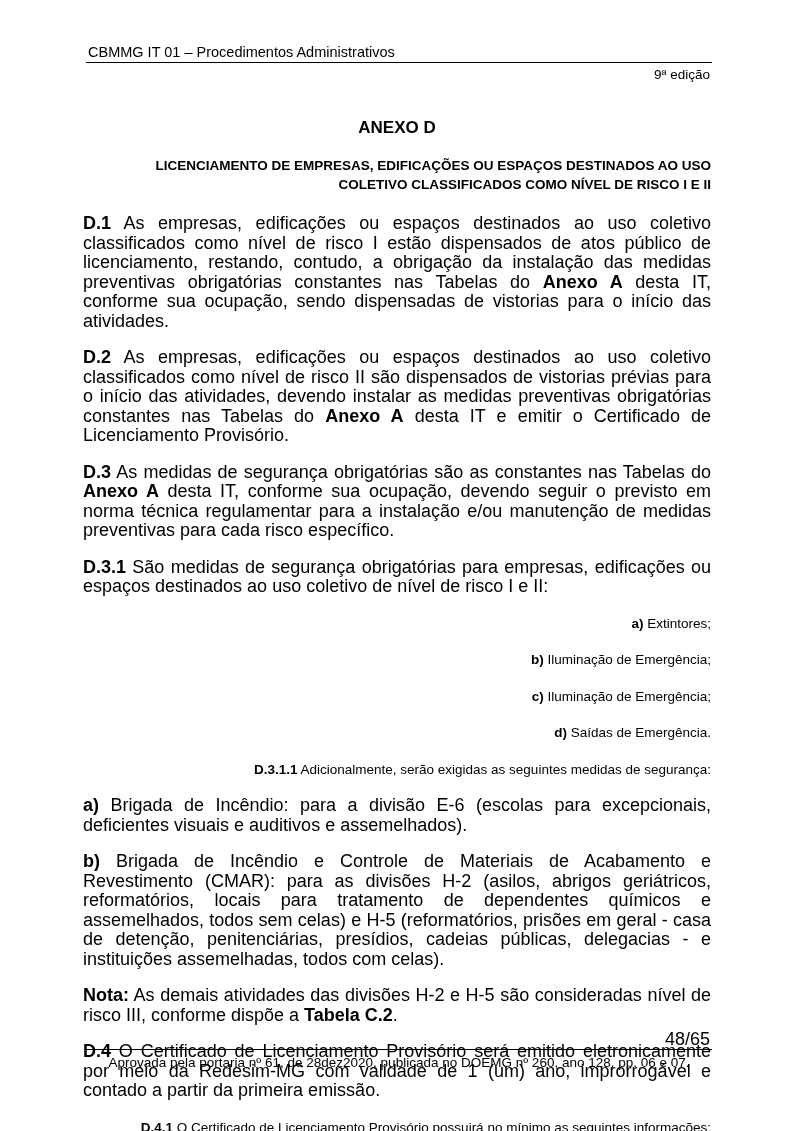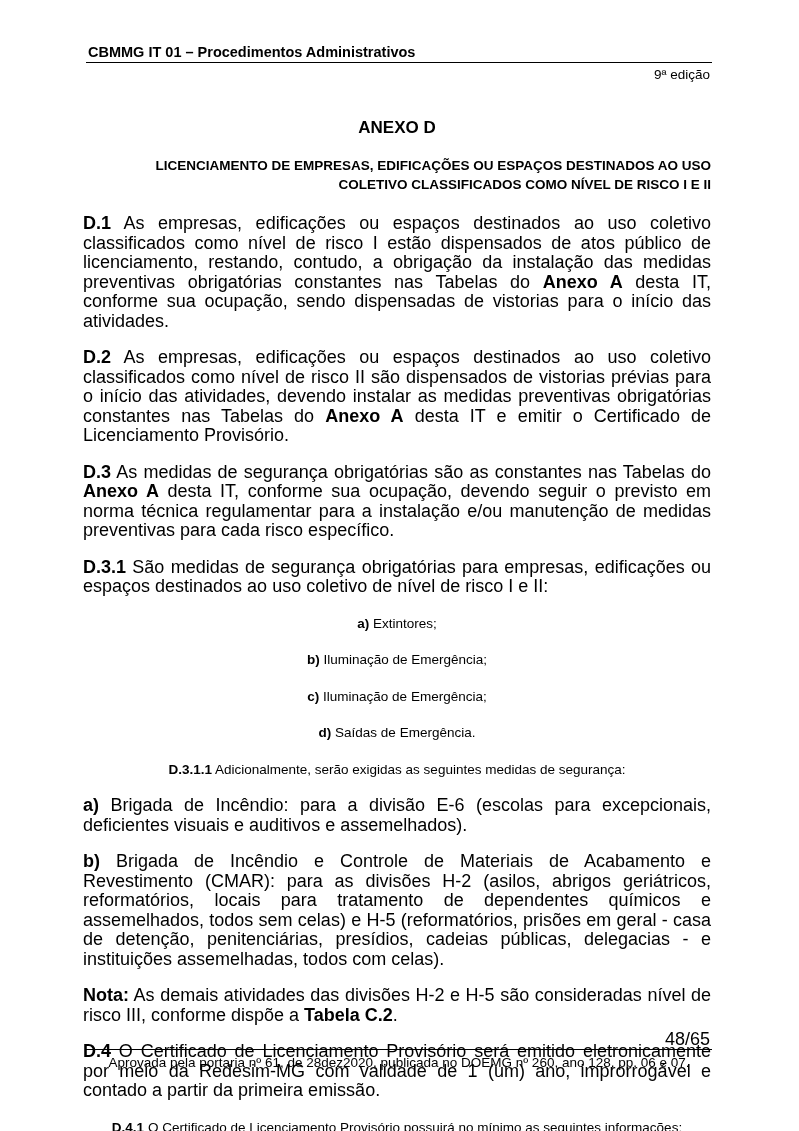--- a/index.html
+++ b/index.html
@@ -24,21 +24,21 @@
 
   
   .header {
     position: absolute;
     left: 86px;
     top: 44px;
     width: 626px;
   }
   .header-title {
     font-size: 14.5px;
-    font-weight: bold;
+    font-weight: normal;
     line-height: 17px;
     padding-left: 2px;
     white-space: nowrap;
   }
   .header-rule {
     border-top: 1px solid #000000;
     width: 626px;
     margin-top: 1px;
   }
   .header-edition {
@@ -79,21 +79,21 @@
     text-align: justify;
     text-justify: inter-word;
   }
   p.para:last-child {
     margin-bottom: 0;
   }
   p.item {
     margin: 0 0 17px 0;
     font-size: 13.5px;
     line-height: 19.5px;
-    text-align: center;
+    text-align: right;
   }
   b, .b {
     font-weight: bold;
   }
 
   
   .footer {
     position: absolute;
     left: 86px;
     top: 1031px;

